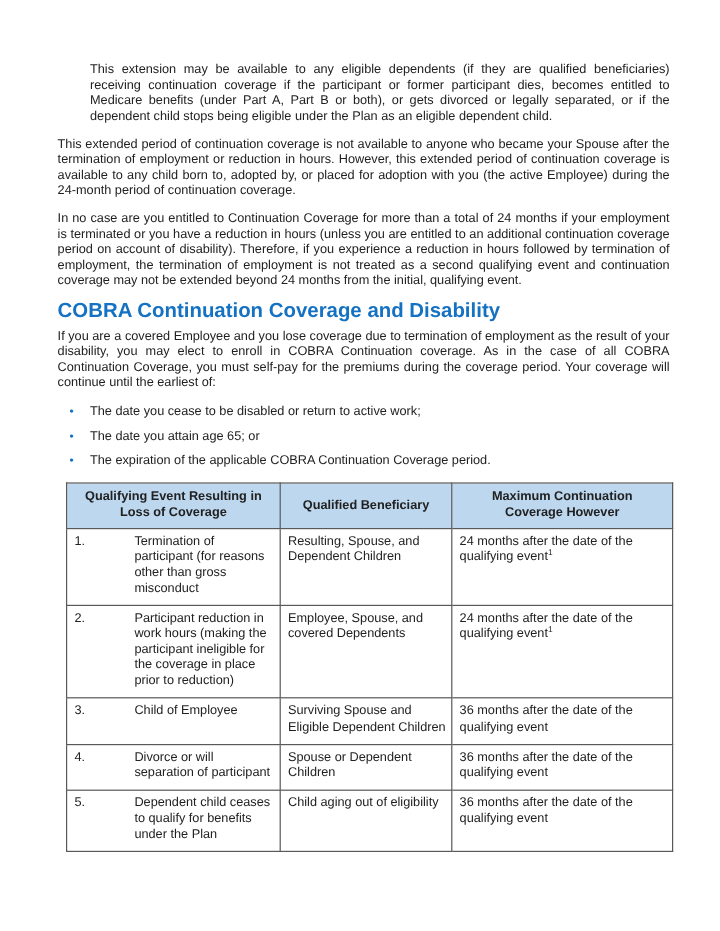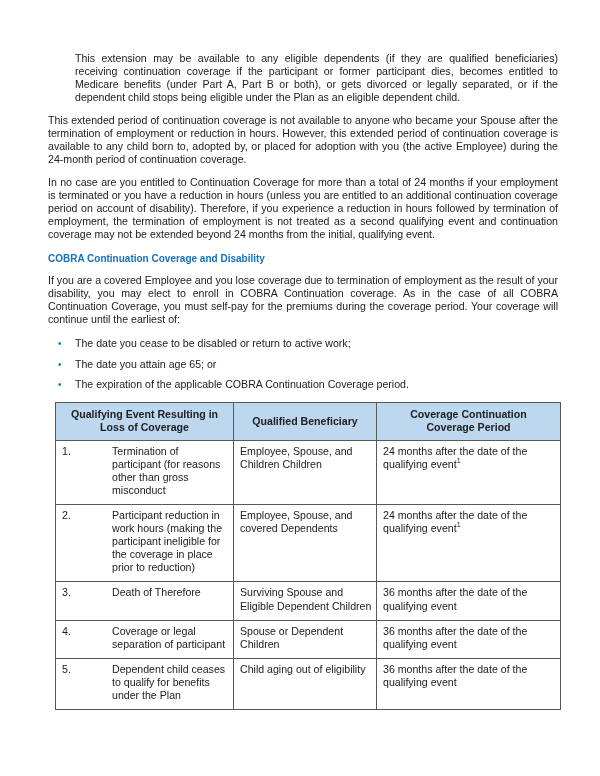--- a/index.html
+++ b/index.html
@@ -26,21 +26,21 @@
   }
   .para {
     font-size: 10.6px;
     line-height: 13.1px;
     text-align: justify;
     margin-bottom: 9.5px;
   }
   .para.indented { margin-left: 27px; }
   .heading {
     color: var(--accent);
-    font-size: 10px;
+    font-size: 17px;
     line-height: 15px;
     font-weight: bold;
     margin: 3px 0 8px 0;
   }
   .bullet-list { margin: 11px 0 11px 0; }
   .bullet-item {
     display: flex;
     font-size: 10.6px;
     line-height: 13.1px;
     margin-bottom: 7.5px;
@@ -130,59 +130,59 @@
     <table class="coverage-table">
       <colgroup>
         <col class="col-event">
         <col class="col-beneficiary">
         <col class="col-period">
       </colgroup>
       <thead>
         <tr>
           <th>Qualifying Event Resulting in Loss of Coverage</th>
           <th>Qualified Beneficiary</th>
-          <th>Coverage Continuation Coverage Period</th>
+          <th>Maximum Continuation Coverage However</th>
         </tr>
       </thead>
       <tbody>
         <tr>
           <td>
             <div class="numcell">
               <span class="num">1.</span>
               <span class="numtext">Termination of participant (for reasons other than gross misconduct</span>
             </div>
           </td>
-          <td>Employee, Spouse, and Children Children</td>
+          <td>Resulting, Spouse, and Dependent Children</td>
           <td><span>24 months after the date of the qualifying event</span><sup class="fn">1</sup></td>
         </tr>
         <tr>
           <td>
             <div class="numcell">
               <span class="num">2.</span>
               <span class="numtext">Participant reduction in work hours (making the participant ineligible for the coverage in place prior to reduction)</span>
             </div>
           </td>
           <td>Employee, Spouse, and covered Dependents</td>
           <td><span>24 months after the date of the qualifying event</span><sup class="fn">1</sup></td>
         </tr>
         <tr>
           <td>
             <div class="numcell">
               <span class="num">3.</span>
-              <span class="numtext">Death of Therefore</span>
+              <span class="numtext">Child of Employee</span>
             </div>
           </td>
           <td>Surviving Spouse and Eligible Dependent Children</td>
           <td><span>36 months after the date of the qualifying event</span><sup class="fn"></sup></td>
         </tr>
         <tr>
           <td>
             <div class="numcell">
               <span class="num">4.</span>
-              <span class="numtext">Coverage or legal separation of participant</span>
+              <span class="numtext">Divorce or will separation of participant</span>
             </div>
           </td>
           <td>Spouse or Dependent Children</td>
           <td><span>36 months after the date of the qualifying event</span><sup class="fn"></sup></td>
         </tr>
         <tr>
           <td>
             <div class="numcell">
               <span class="num">5.</span>
               <span class="numtext">Dependent child ceases to qualify for benefits under the Plan</span>

